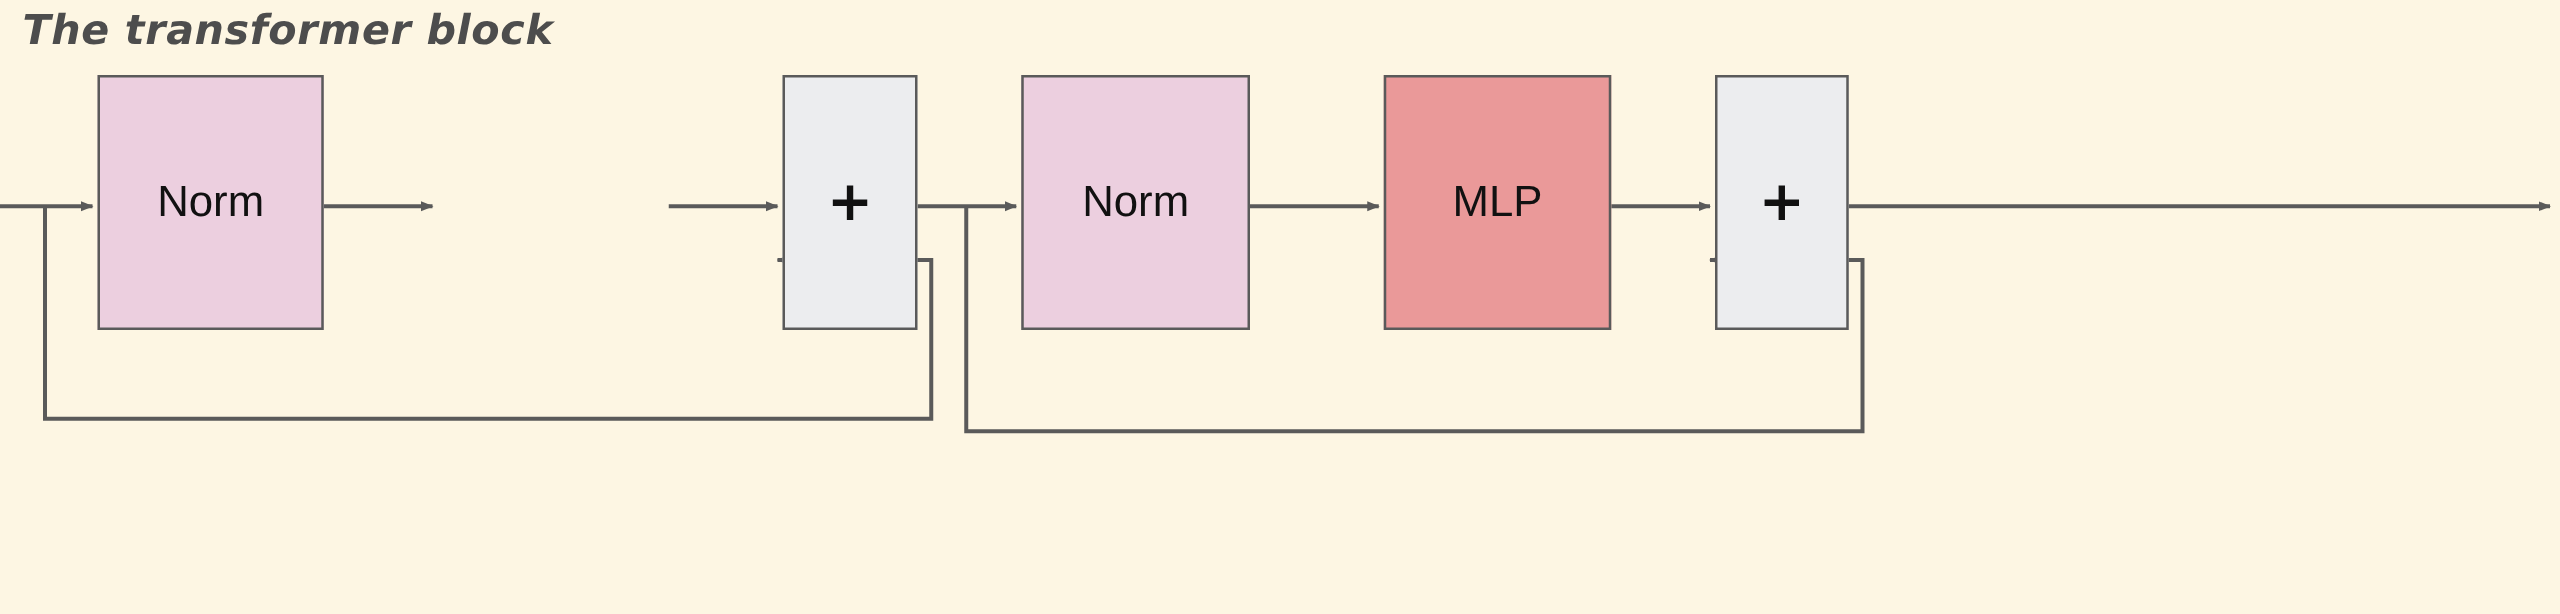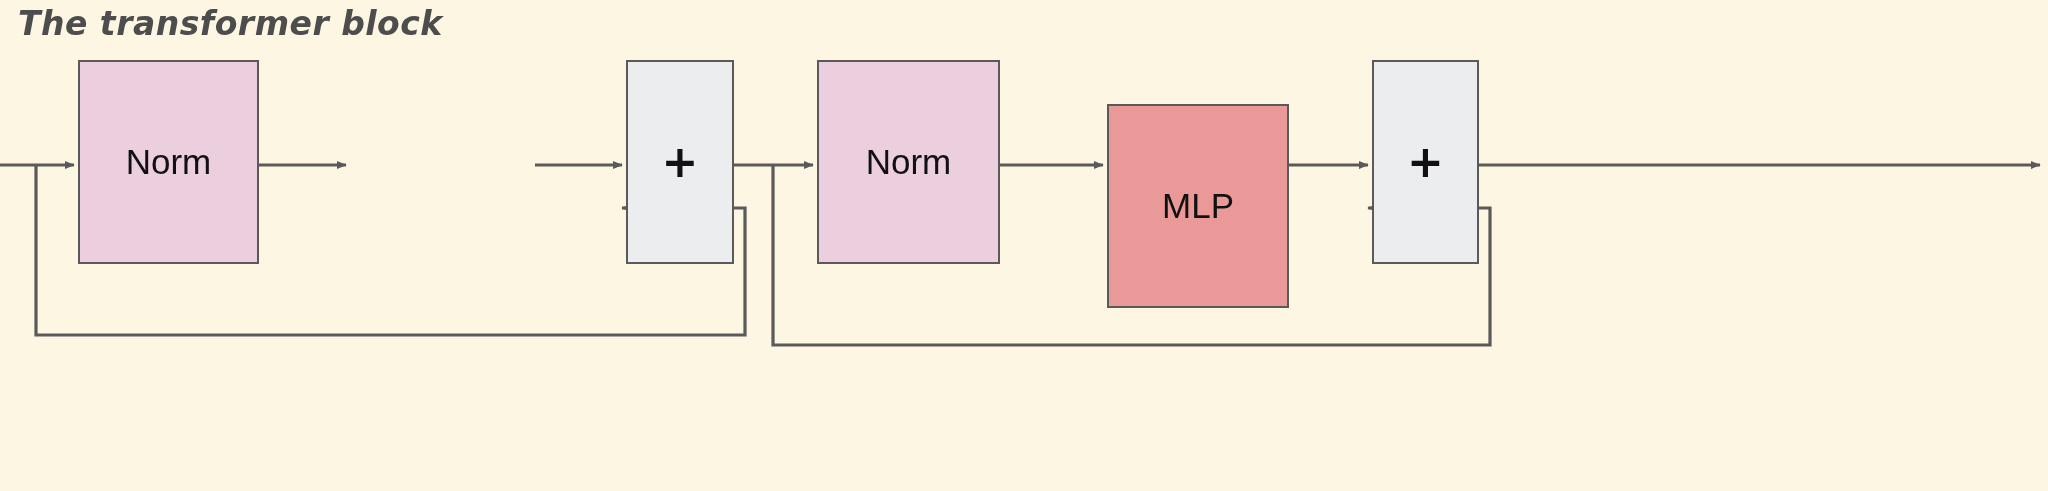--- a/index.html
+++ b/index.html
@@ -95,20 +95,20 @@
 
   <div class="node" id="n-norm1" style="left: 78px; top: 60px; width: 181px; height: 204px; background: rgb(236, 207, 223); border-color: rgb(90, 90, 90); color: rgb(17, 17, 17);">
     <span class="label">Norm</span>
   </div>
   <div class="node plus" id="n-add1" style="left: 626px; top: 60px; width: 108px; height: 204px; background: rgb(236, 237, 239); border-color: rgb(90, 90, 90); color: rgb(17, 17, 17);">
     <span class="label">+</span>
   </div>
   <div class="node" id="n-norm2" style="left: 817px; top: 60px; width: 183px; height: 204px; background: rgb(236, 207, 223); border-color: rgb(90, 90, 90); color: rgb(17, 17, 17);">
     <span class="label">Norm</span>
   </div>
-  <div class="node" id="n-mlp" style="left: 1107px; top: 60px; width: 182px; height: 204px; background: rgb(234, 153, 153); border-color: rgb(90, 90, 90); color: rgb(17, 17, 17); margin-top: 44px;">
+  <div class="node" id="n-mlp" style="left: 1107px; top: 60px; width: 182px; height: 204px; background: rgb(234, 153, 153); border-color: rgb(90, 90, 90); color: rgb(17, 17, 17);">
     <span class="label">MLP</span>
   </div>
   <div class="node plus" id="n-add2" style="left: 1372px; top: 60px; width: 107px; height: 204px; background: rgb(236, 237, 239); border-color: rgb(90, 90, 90); color: rgb(17, 17, 17);">
     <span class="label">+</span>
   </div>
 
 </div>
 
 </body></html>

